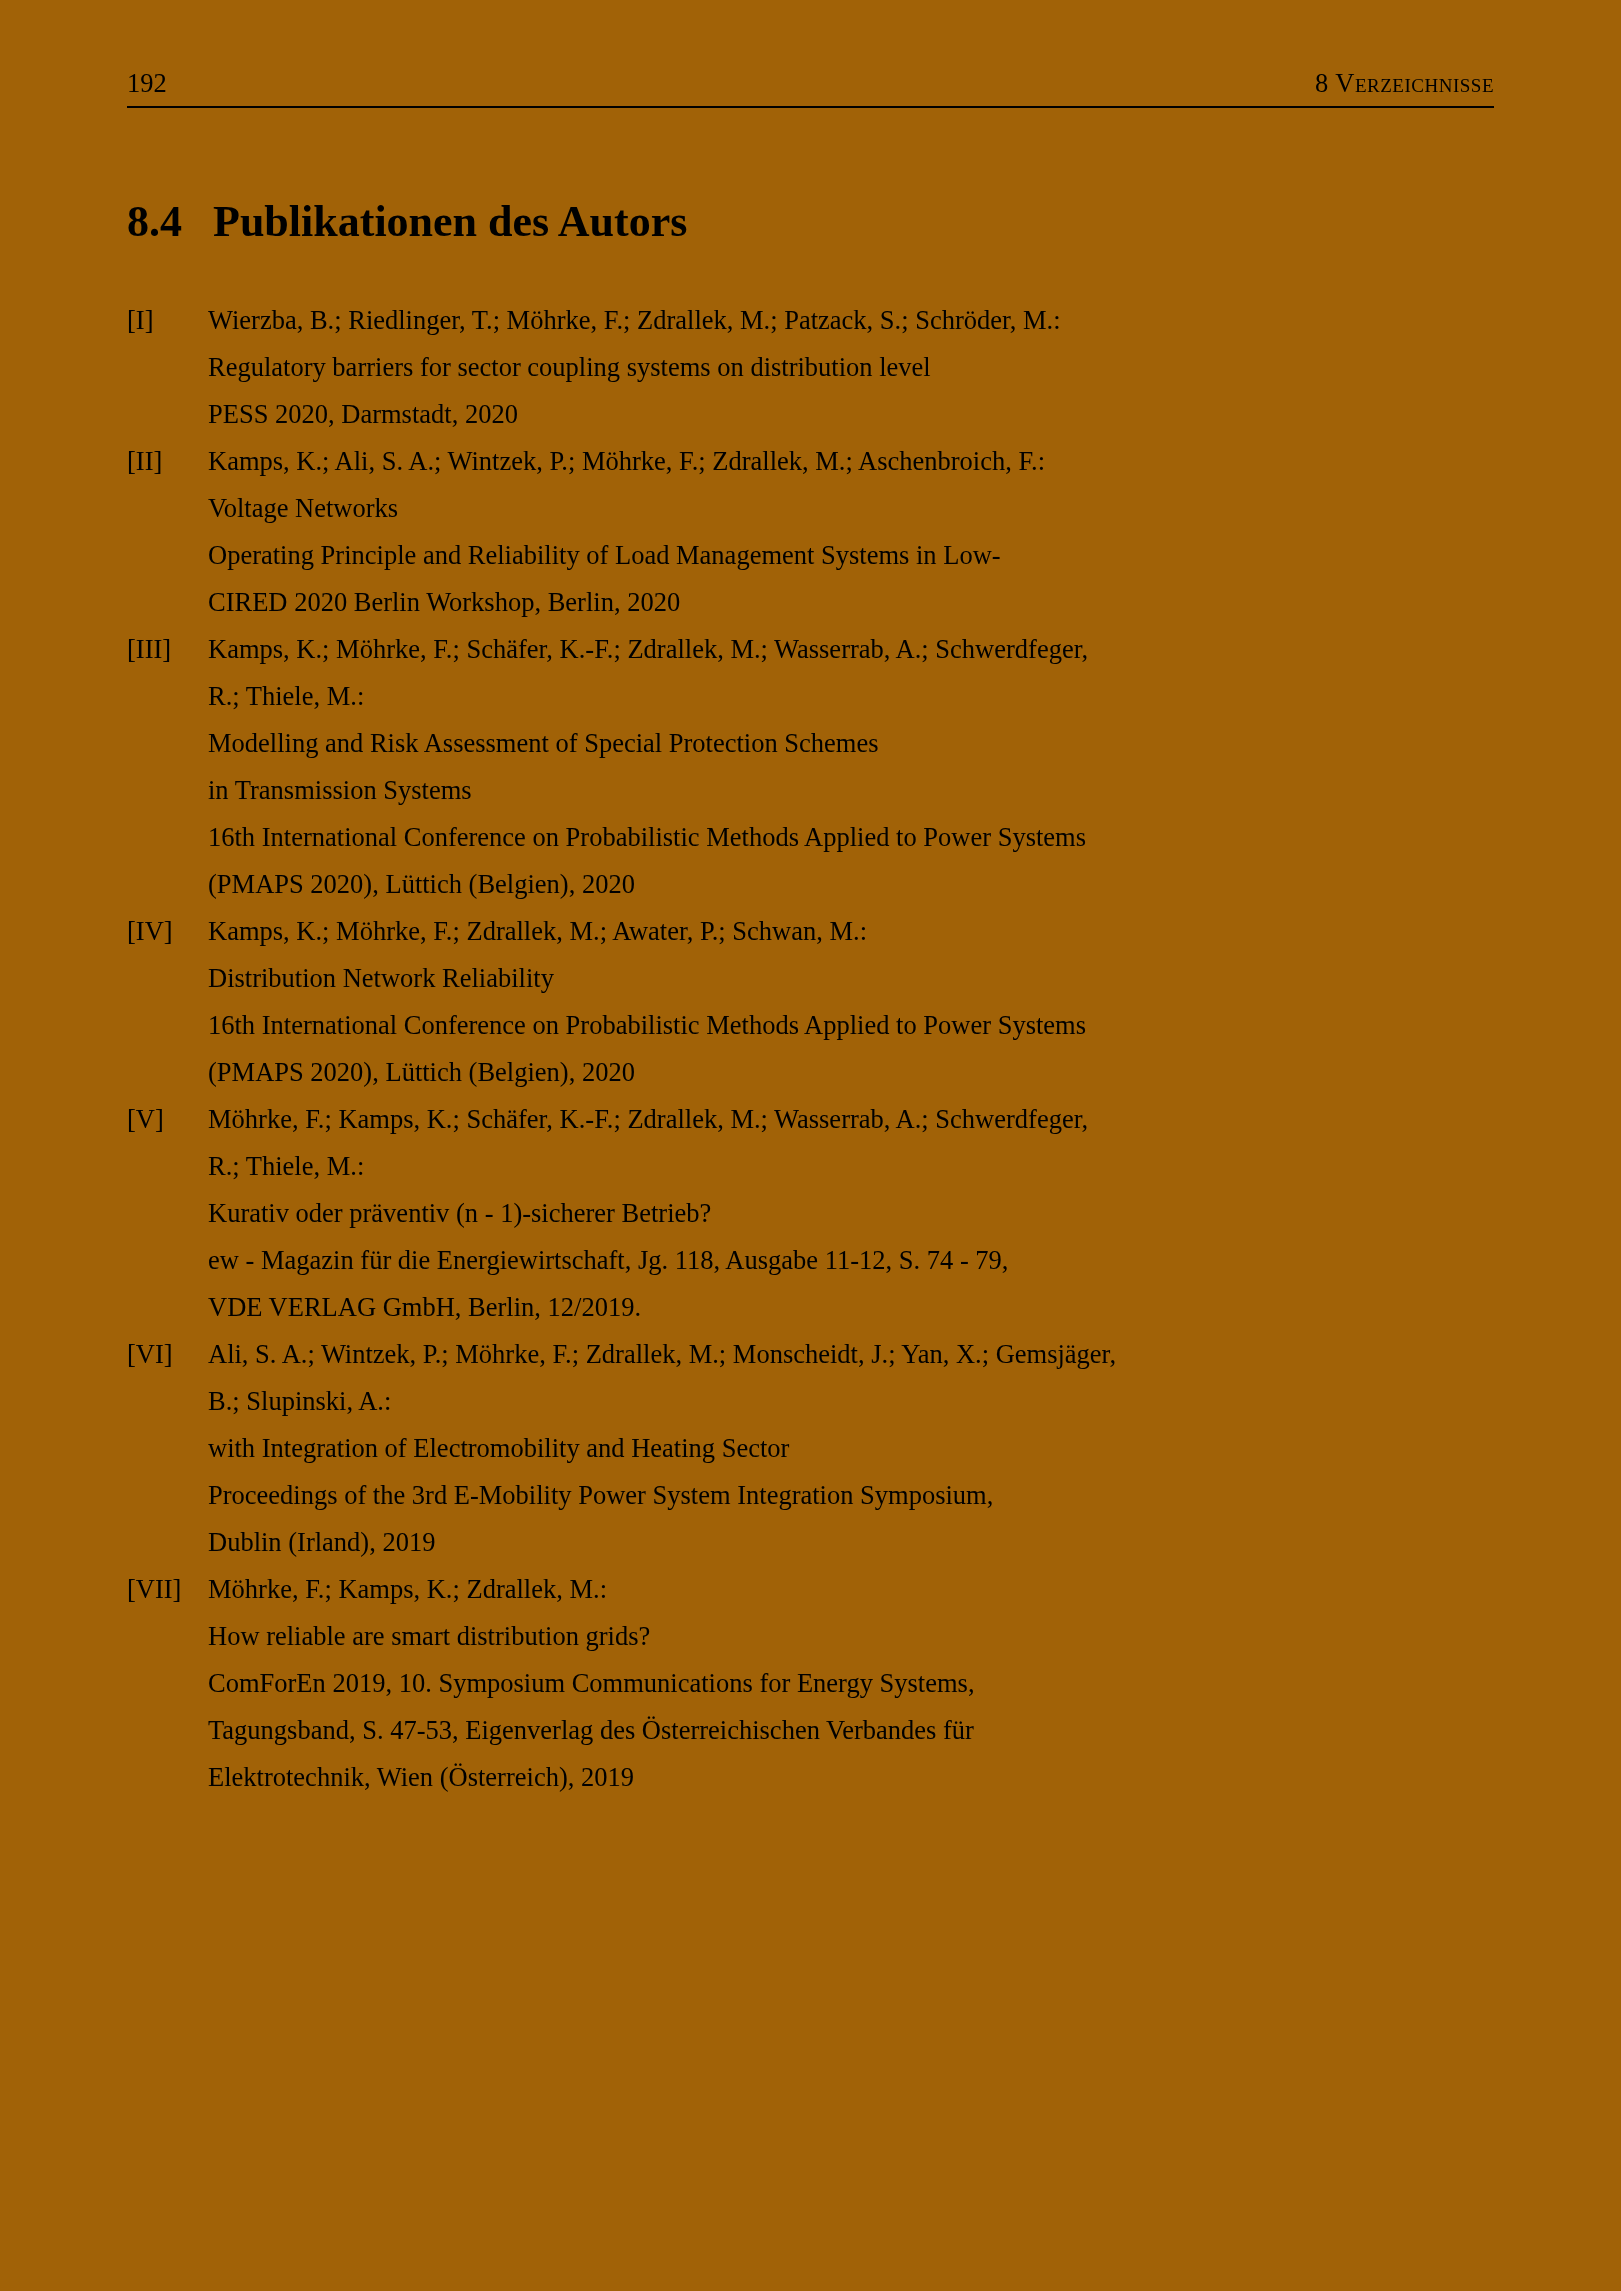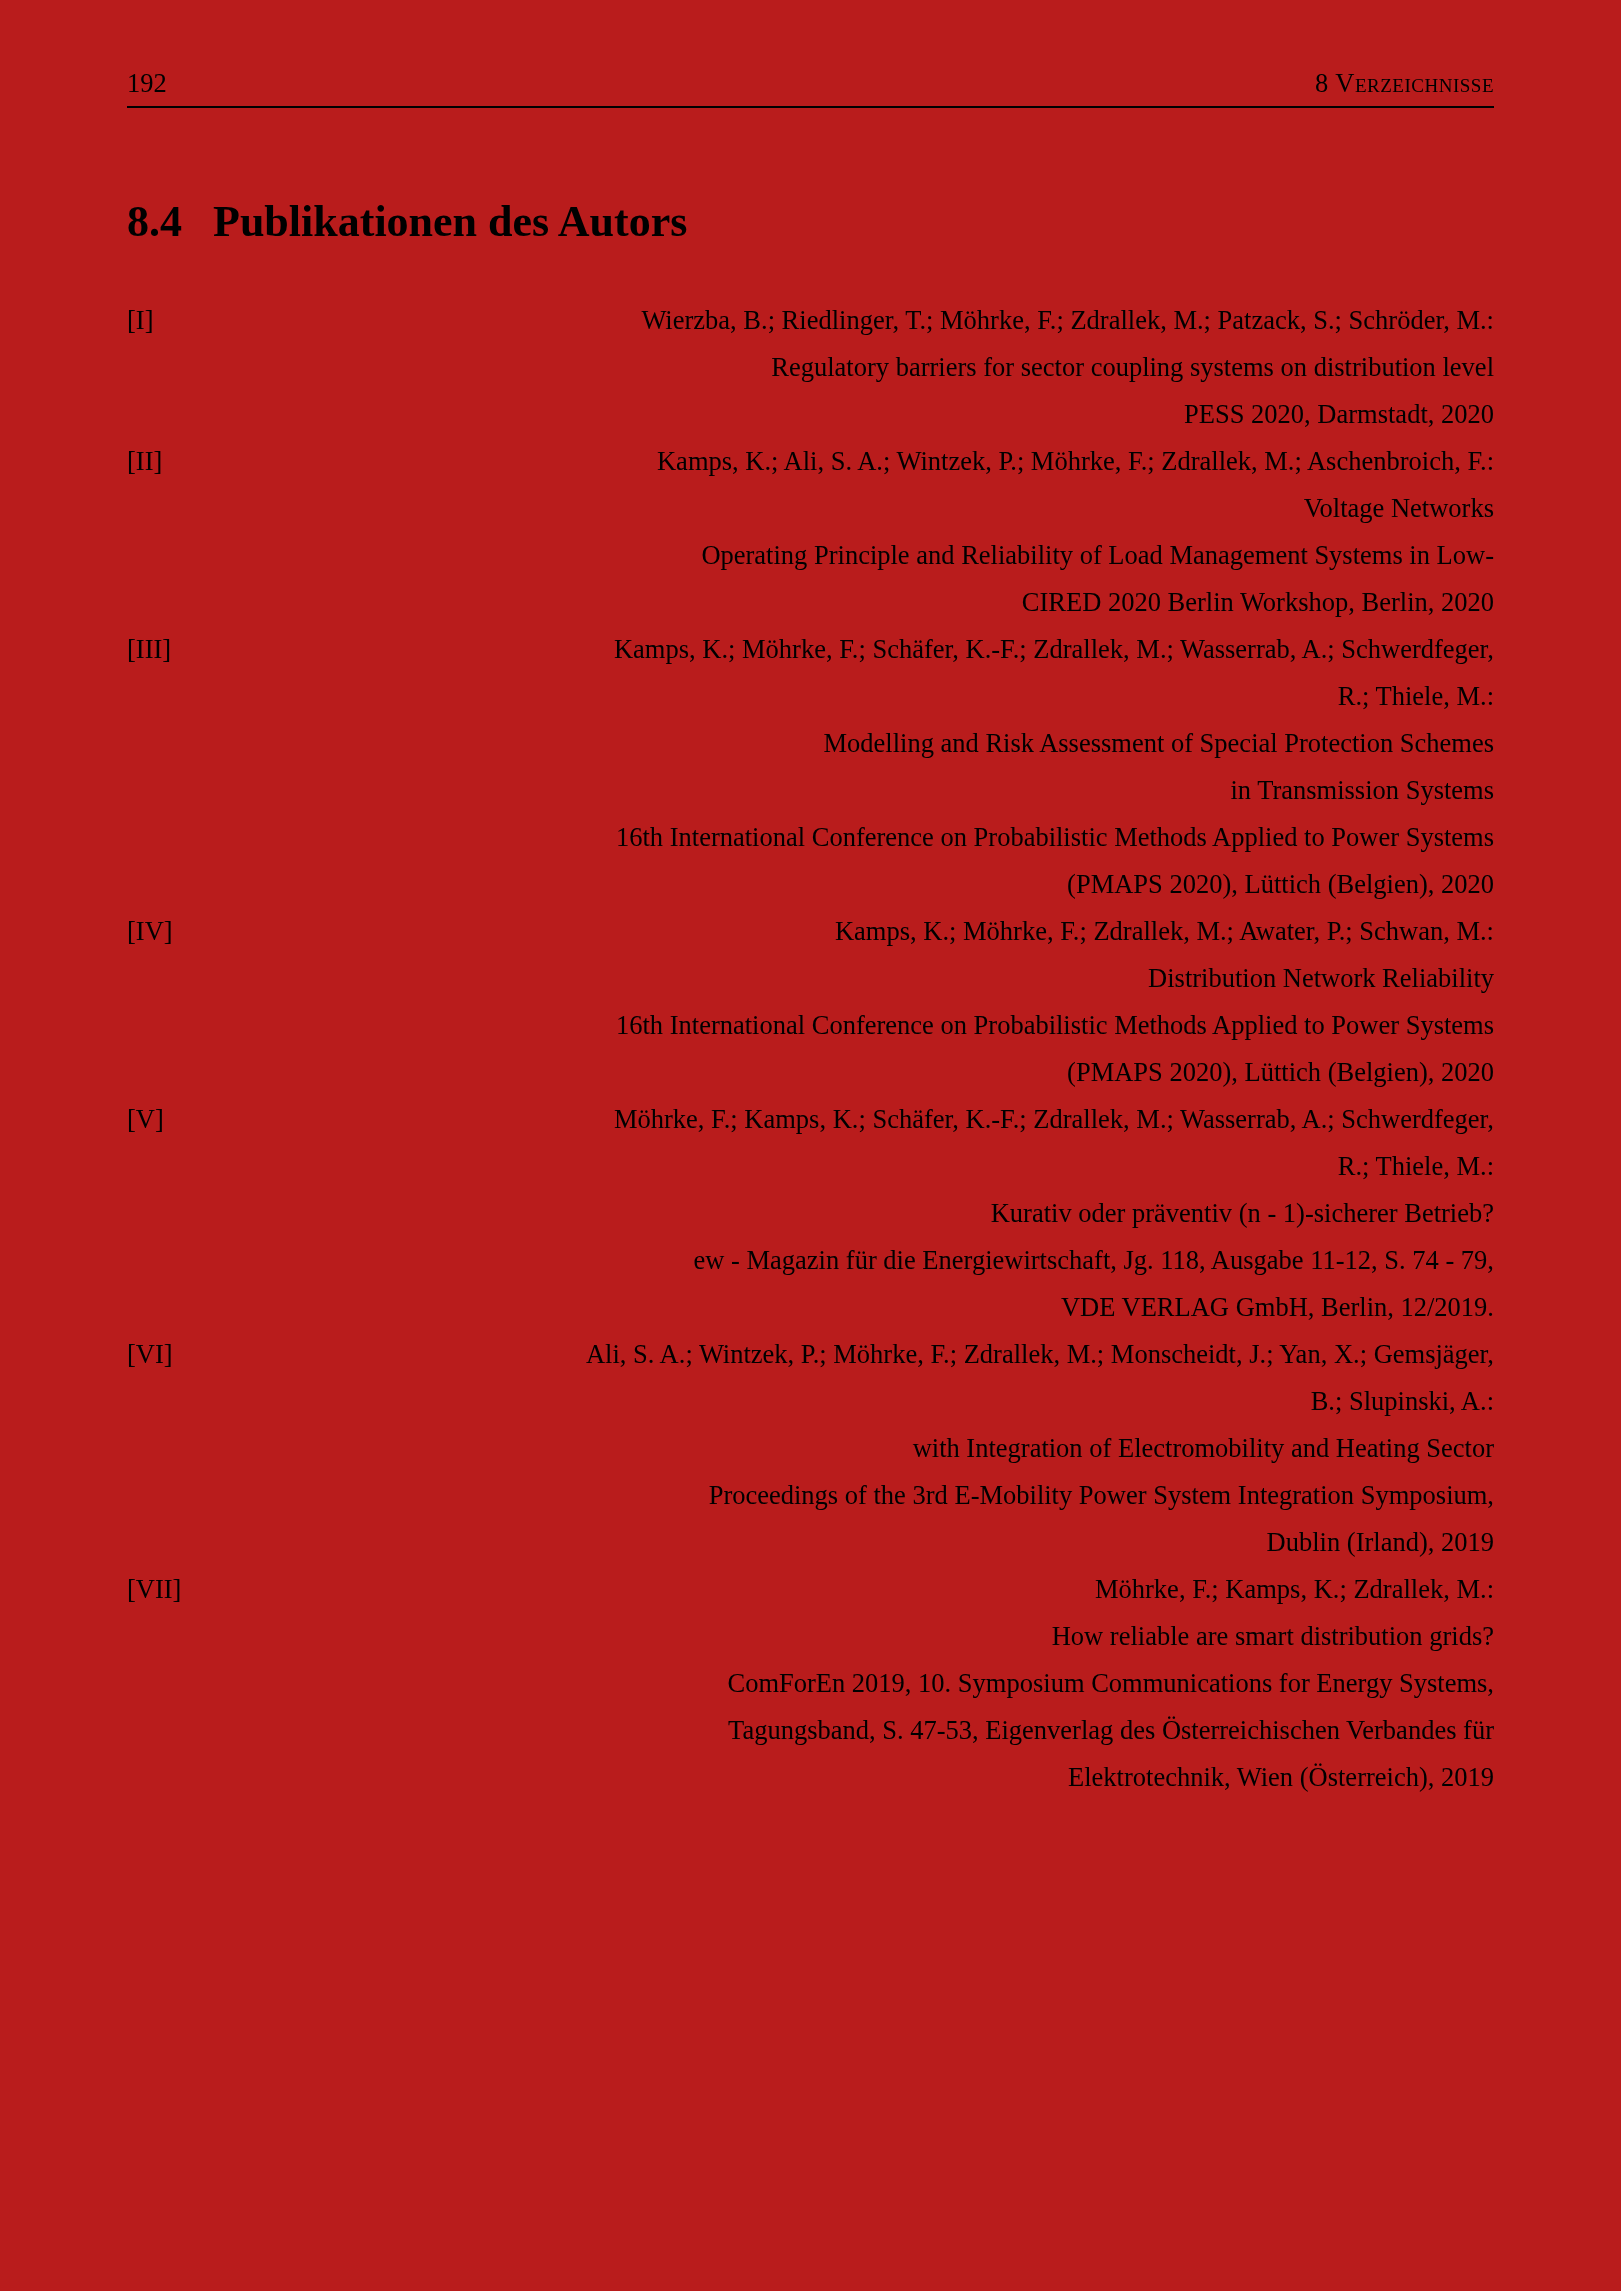--- a/index.html
+++ b/index.html
@@ -2,21 +2,21 @@
 <html><head>
 <meta charset="utf-8">
 <style>
   * { box-sizing: border-box; }
   html, body { margin: 0; padding: 0; background: #ffffff; }
   .page {
     position: relative;
     width: 1621px;
     height: 2292px;
     margin: 0 auto;
-    background: #b91c1c;
+    background: #a16207;
     color: #000000;
     font-family: "Liberation Serif", "DejaVu Serif", serif;
     padding: 0 127px;
     overflow: hidden;
   }
   .running-header {
     display: flex;
     justify-content: space-between;
     align-items: baseline;
     padding-top: 69px;
@@ -50,21 +50,20 @@
     flex: 0 0 81px;
     line-height: 47px;
   }
   .pub-body {
     flex: 1 1 auto;
     min-width: 0;
   }
   .line {
     line-height: 47px;
     white-space: nowrap;
-    text-align: right;
   }
   .line.title {
     font-weight: normal;
   }
 </style>
 </head>
 <body>
 
 <div class="page">
 

